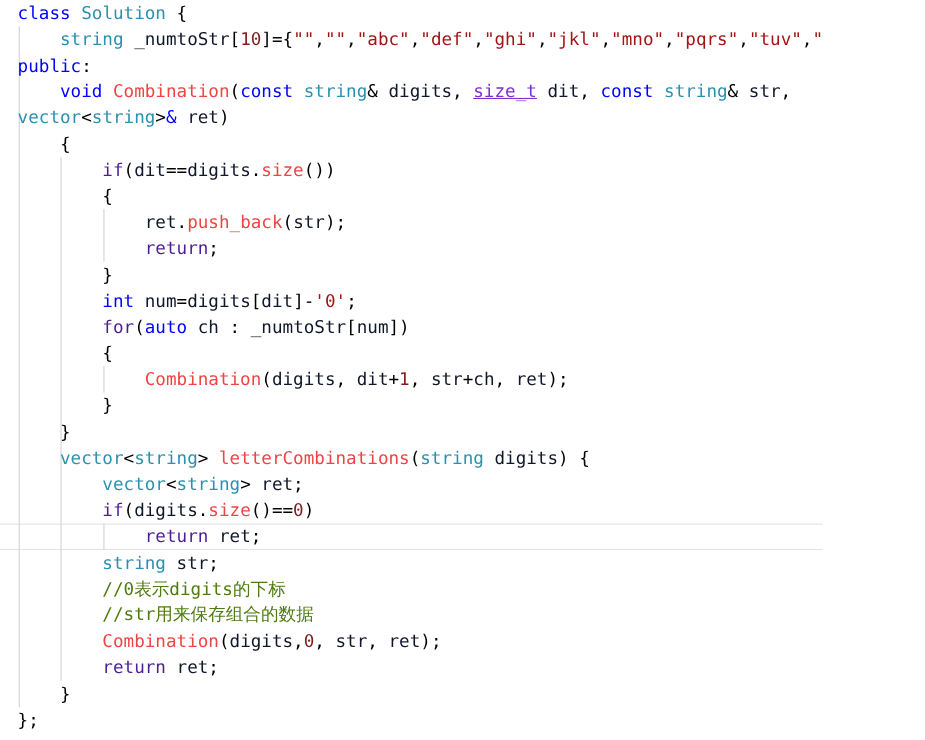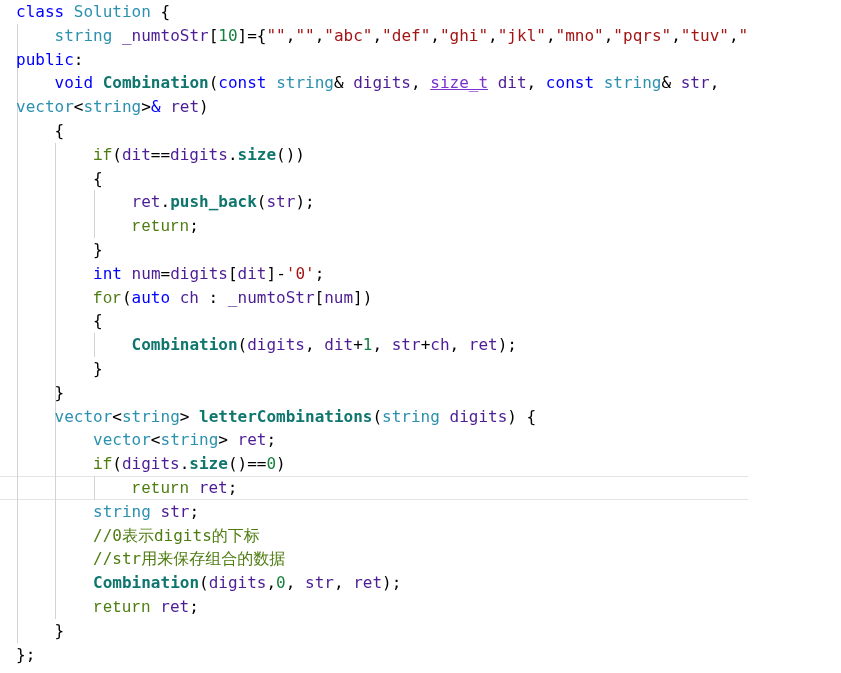--- a/index.html
+++ b/index.html
@@ -55,27 +55,27 @@
     white-space: pre;
     letter-spacing: 0px;
   }
   #code .line {
     height: 23.8px;
     padding-left: 16px;
     box-sizing: content-box;
   }
   
   .t-kw   { color: #0000ff; }   
-  .t-ctl  { color: #4d7c0f; font-family: Liberation Mono, monospace; }   
+  .t-ctl  { color: #4c1d95; }   
   .t-typ  { color: #2b91af; }   
   .t-pur  { color: #7b30d0; text-decoration: underline; }   
-  .t-fn   { color: #0f766e; font-weight: bold; }   
-  .t-var  { color: #4c1d95; margin-top: 32px; }   
+  .t-fn   { color: #ef4444; }   
+  .t-var  { color: #0f172a; margin-top: 32px; }   
   .t-str  { color: #a31515; }   
-  .t-num  { color: #15803d; text-align: right; }   
+  .t-num  { color: #7f1d1d; text-align: right; }   
   .t-cmt  { color: #4d7c0f; }   
   .t-pun  { color: #000000; }   
 </style>
 </head>
 <body>
 
 <div id="editor">
 
   <div id="current-line" style="top: 476px; height: 23.8px; border-top-color: rgb(228, 228, 228); border-bottom-color: rgb(228, 228, 228);"></div>
 

